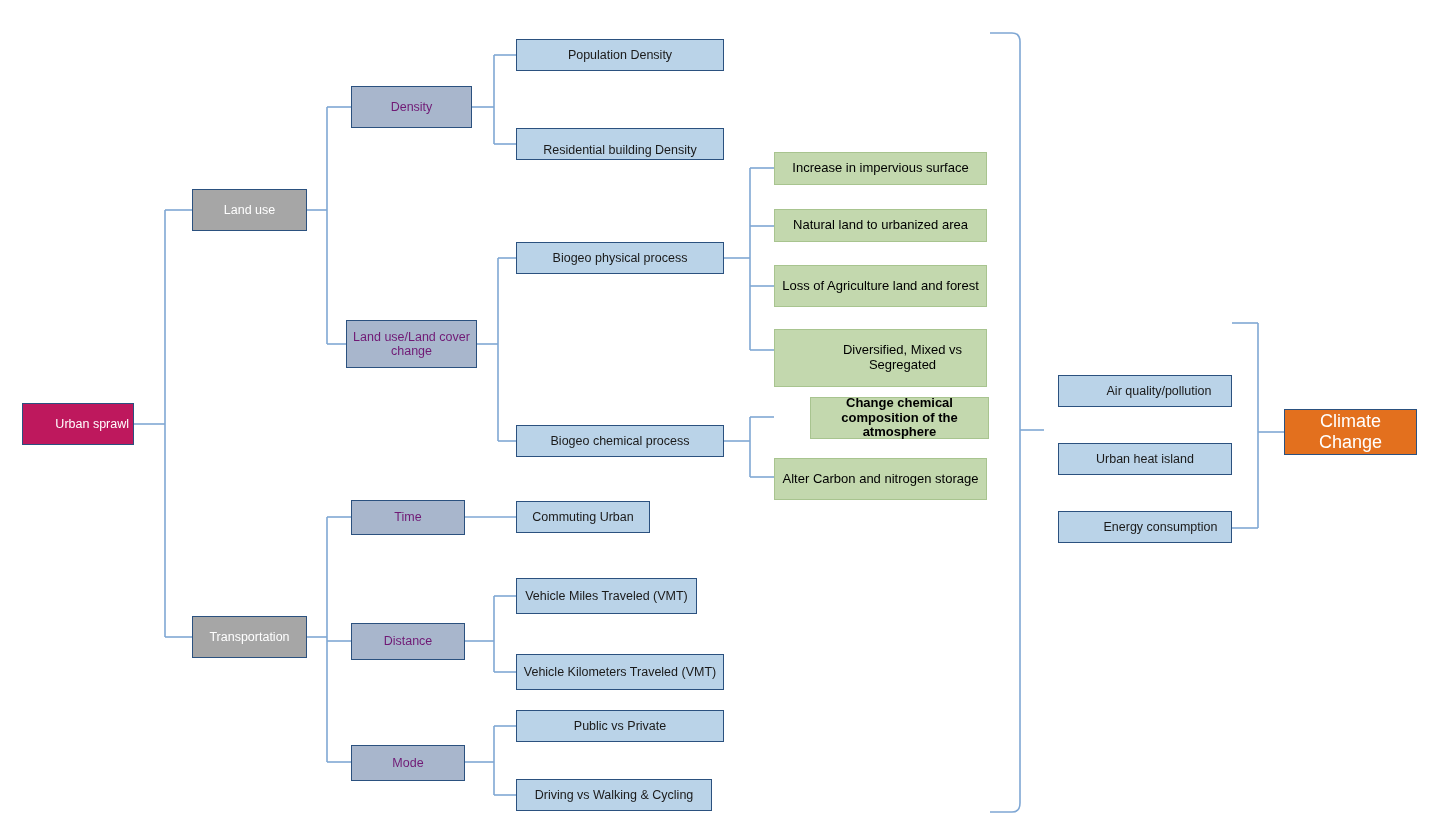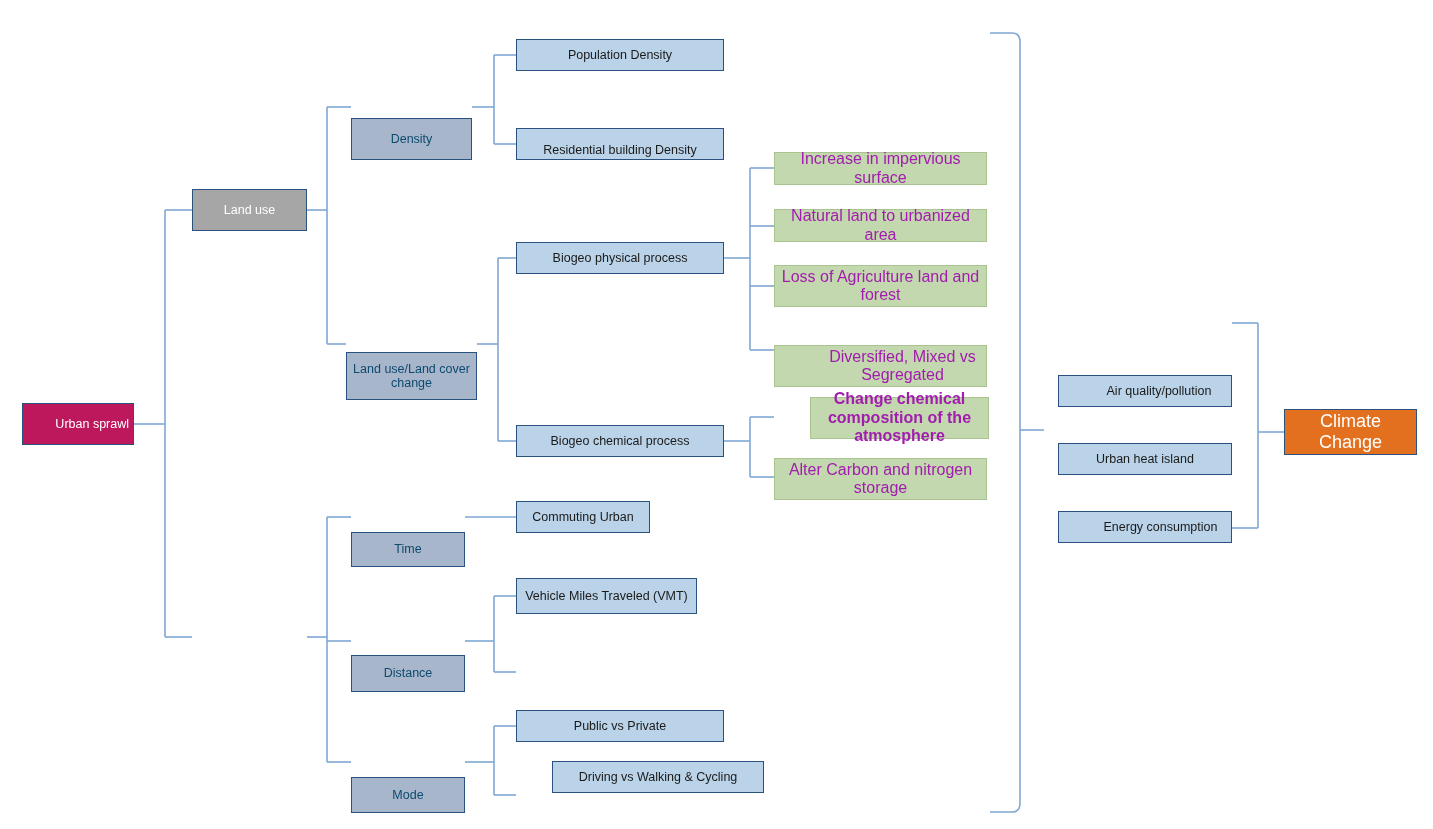--- a/index.html
+++ b/index.html
@@ -49,37 +49,36 @@
   .n-grey {
     background: #A6A6A6;
     border: 1.5px solid #2B517F;
     color: #ffffff;
     font-size: 12.5px;
   }
   
   .n-steel {
     background: #A8B6CC;
     border: 1.5px solid #2B517F;
-    color: #0c4a6e;
-    font-size: 12.5px;
-    margin-top: 32px;
+    color: #701a75;
+    font-size: 12.5px;
   }
   
   .n-blue {
     background: #BAD3E8;
     border: 1.5px solid #2B517F;
     color: #1A1A1A;
     font-size: 12.5px;
   }
   
   .n-green {
     background: #C3D8AE;
     border: 1.5px solid #A8C48F;
-    color: #a21caf;
-    font-size: 16px;
+    color: #000000;
+    font-size: 13px;
   }
   
   .n-orange {
     background: #E3701E;
     border: 1.5px solid #2B517F;
     color: #ffffff;
     font-size: 18px;
   }
 </style>
 </head>
@@ -151,20 +150,23 @@
   </svg>
 
   <div class="node n-root" style="left:22px; top:403px; width:112px; height:42px;">
     <span>Urban sprawl</span>
   </div>
 
   <div class="node n-grey" style="left:192px; top:189px; width:115px; height:42px;">
     <span>Land use</span>
   </div>
 
+  <div class="node n-grey" style="left:192px; top:616px; width:115px; height:42px;">
+    <span>Transportation</span>
+  </div>
 
   <div class="node n-steel" style="left:351px; top:86px; width:121px; height:42px;">
     <span>Density</span>
   </div>
 
   <div class="node n-steel" style="left:346px; top:320px; width:131px; height:48px;">
     <span>Land use/Land cover change</span>
   </div>
 
   <div class="node n-blue" style="left:516px; top:39px; width:208px; height:32px;">
@@ -188,21 +190,21 @@
   </div>
 
   <div class="node n-green" style="left:774px; top:209px; width:213px; height:33px;">
     <span>Natural land to urbanized area</span>
   </div>
 
   <div class="node n-green" style="left:774px; top:265px; width:213px; height:42px;">
     <span>Loss of Agriculture land and forest</span>
   </div>
 
-  <div class="node n-green" style="left:774px; top:345px; width:213px; height:42px;padding-left:48px;">
+  <div class="node n-green" style="left:774px; top:329px; width:213px; height:58px;padding-left:48px;">
     <span>Diversified, Mixed vs Segregated</span>
   </div>
 
   <div class="node n-green" style="left:810px; top:397px; width:179px; height:42px;font-weight:bold;">
     <span>Change chemical composition of the atmosphere</span>
   </div>
 
   <div class="node n-green" style="left:774px; top:458px; width:213px; height:42px;">
     <span>Alter Carbon and nitrogen storage</span>
   </div>
@@ -220,26 +222,29 @@
   </div>
 
   <div class="node n-blue" style="left:516px; top:501px; width:134px; height:32px;">
     <span>Commuting Urban</span>
   </div>
 
   <div class="node n-blue" style="left:516px; top:578px; width:181px; height:36px;">
     <span>Vehicle Miles Traveled (VMT)</span>
   </div>
 
+  <div class="node n-blue" style="left:516px; top:654px; width:208px; height:36px;">
+    <span>Vehicle Kilometers Traveled (VMT)</span>
+  </div>
 
   <div class="node n-blue" style="left:516px; top:710px; width:208px; height:32px;">
     <span>Public vs Private</span>
   </div>
 
-  <div class="node n-blue" style="left:516px; top:761px; width:212px; height:32px;margin-left:36px;">
+  <div class="node n-blue" style="left:516px; top:779px; width:196px; height:32px;">
     <span>Driving vs Walking &amp; Cycling</span>
   </div>
 
 
   <div class="node n-blue" style="left:1058px; top:375px; width:174px; height:32px;padding-left:32px;">
     <span>Air quality/pollution</span>
   </div>
 
   <div class="node n-blue" style="left:1058px; top:443px; width:174px; height:32px;">
     <span>Urban heat island</span>

